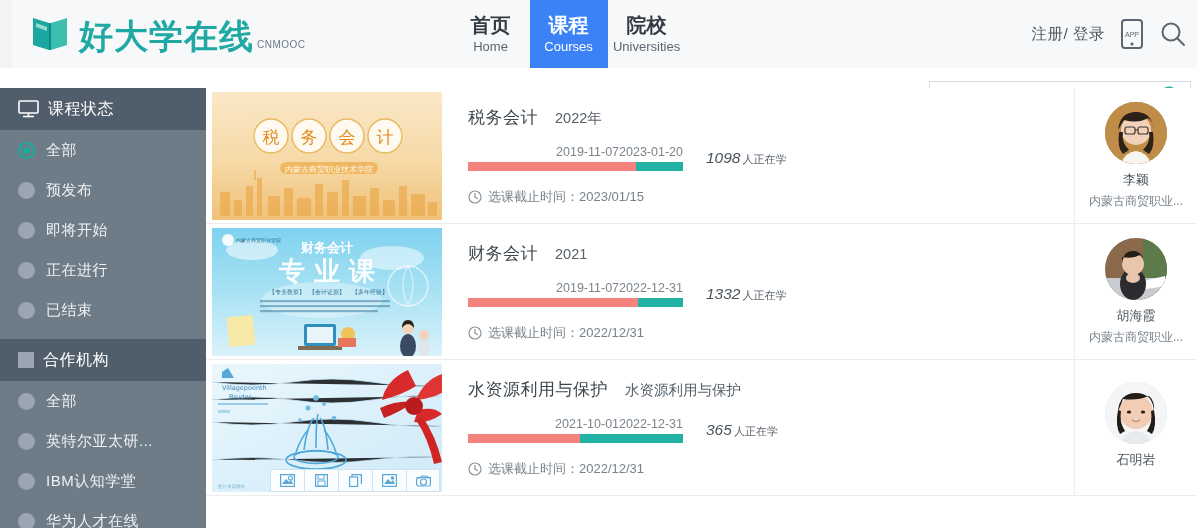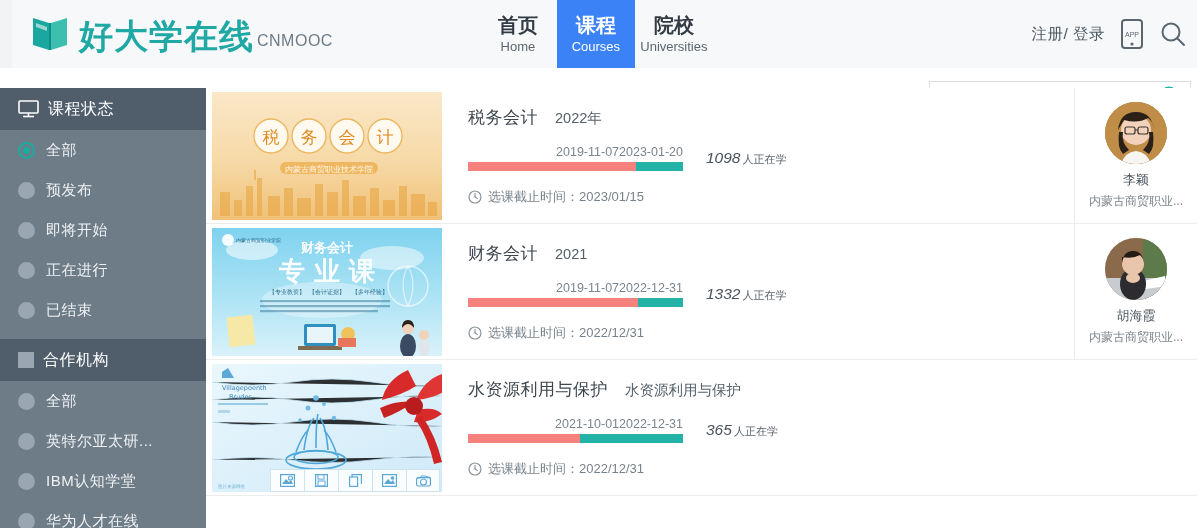--- a/index.html
+++ b/index.html
@@ -21,21 +21,21 @@
     display: flex; align-items: flex-end;
     margin-left: 18px;
   }
   .logo-icon { width: 42px; height: 40px; flex: none; margin-right: 7px; }
   .logo-text {
     font-size: 34px; font-weight: bold; color: #20a9a4;
     letter-spacing: 1px; line-height: 36px;
     font-family: "DejaVu Sans", sans-serif;
   }
   .logo-sub {
-    font-size: 16px; color: #6b7b88; letter-spacing: 0.5px;
+    font-size: 10px; color: #6b7b88; letter-spacing: 0.5px;
     margin-left: 3px; padding-bottom: 4px;
   }
 
   .nav { display: flex; align-items: flex-start; height: 68px; margin-left: 146px; }
   .nav-item {
     width: 78px; height: 68px;
     display: flex; flex-direction: column;
     align-items: center; justify-content: center;
     cursor: pointer;
   }
@@ -596,14 +596,31 @@
         <svg class="clock-icon" viewBox="0 0 14 14">
           <circle cx="7" cy="7" r="6" fill="none" stroke="#8b949c" stroke-width="1.2"></circle>
           <line x1="7" y1="7" x2="7" y2="3.6" stroke="#8b949c" stroke-width="1.2" stroke-linecap="round"></line>
           <line x1="7" y1="7" x2="9.5" y2="8.4" stroke="#8b949c" stroke-width="1.2" stroke-linecap="round"></line>
         </svg>
         <span>选课截止时间：</span>
         <span>2022/12/31</span>
       </div>
     </div>
 
+    <div class="teacher">
+      <div class="avatar">
+        <svg viewBox="0 0 62 62" width="62" height="62">
+          <rect width="62" height="62" fill="#f4f5f6"></rect>
+          <circle cx="31" cy="30" r="17" fill="#f0cdb4"></circle>
+          <path d="M13 30 q1-19 18-19 q17 0 18 19 q1-11 -5-16 q-12 5 -26 3 z" fill="#241c16"></path>
+          <path d="M13 28 q-3 16 2 24 l5-3 q-6-9 -4-20 z" fill="#241c16"></path>
+          <path d="M49 28 q3 16 -2 24 l-5-3 q6-9 4-20 z" fill="#241c16"></path>
+          <ellipse cx="24" cy="30" rx="2.2" ry="1.6" fill="#2c2118"></ellipse>
+          <ellipse cx="38" cy="30" rx="2.2" ry="1.6" fill="#2c2118"></ellipse>
+          <path d="M27 38 q4 3 8 0" fill="none" stroke="#c98f79" stroke-width="1.3" stroke-linecap="round"></path>
+          <path d="M15 62 q5-12 16-13 q11 1 16 13 z" fill="#e8ebee"></path>
+        </svg>
+      </div>
+      <div class="t-name">石明岩</div>
+      <div class="t-school"></div>
+    </div>
   </div>
 </div>
 
 </body></html>

